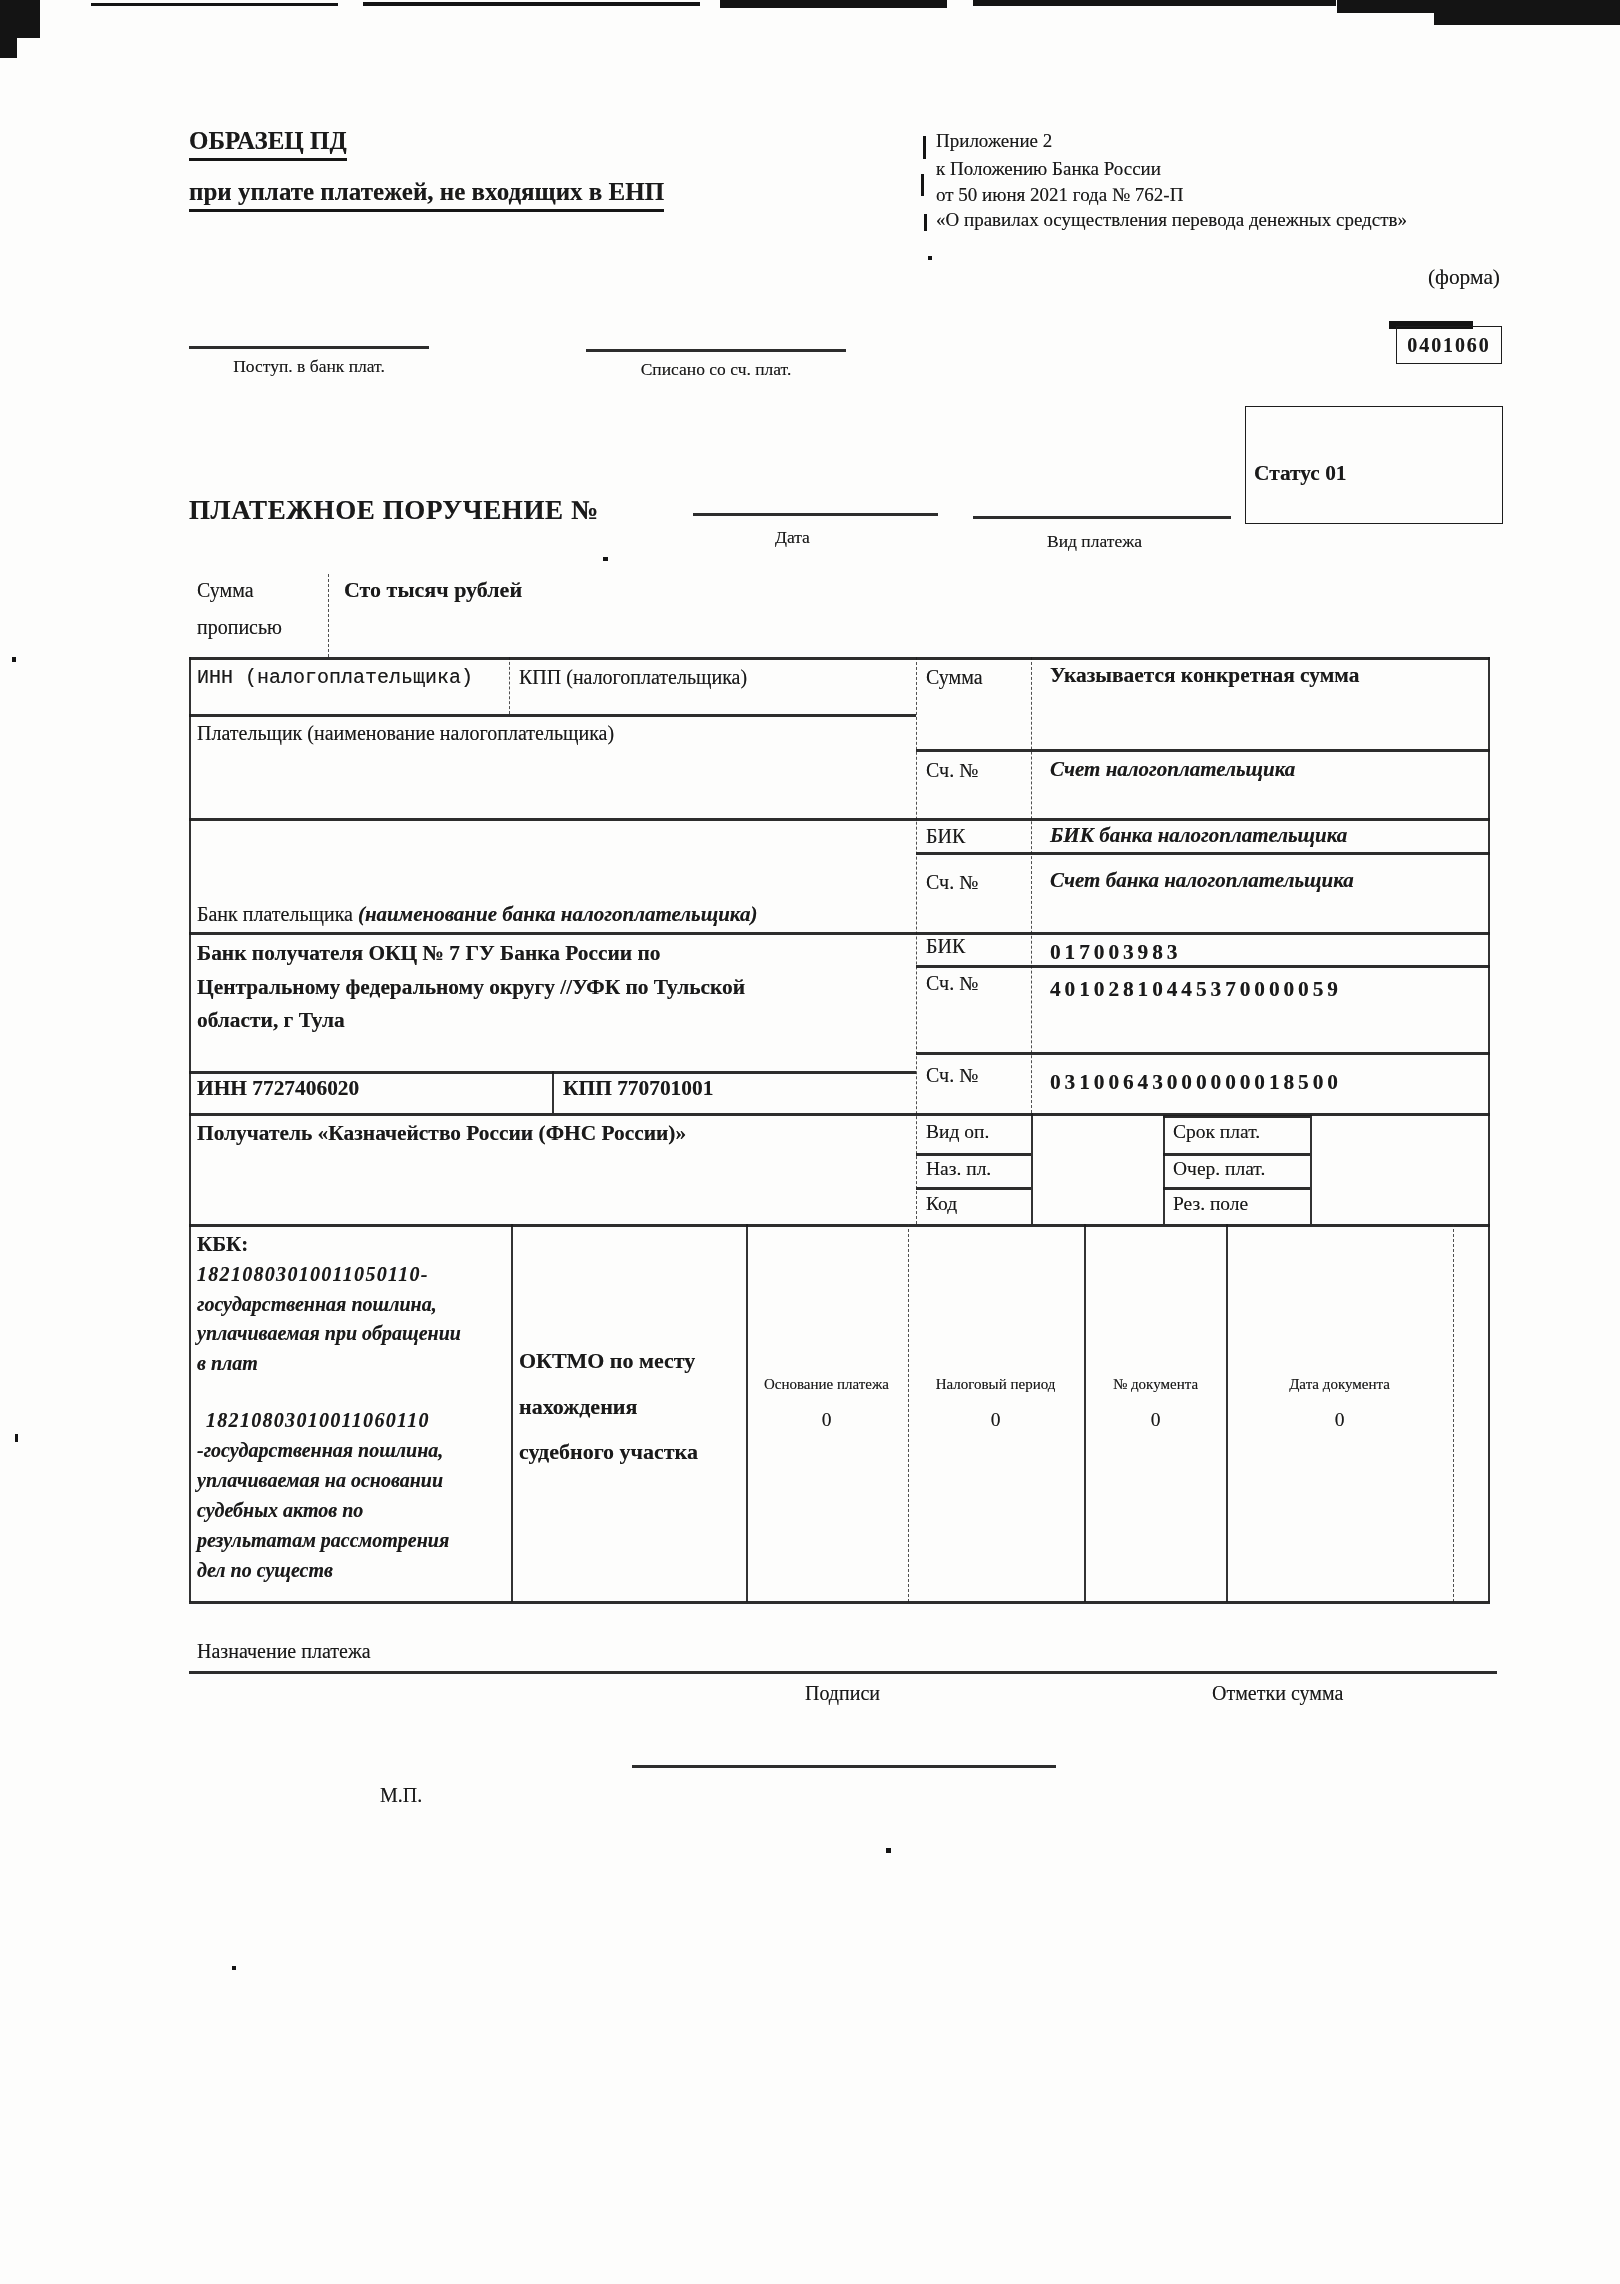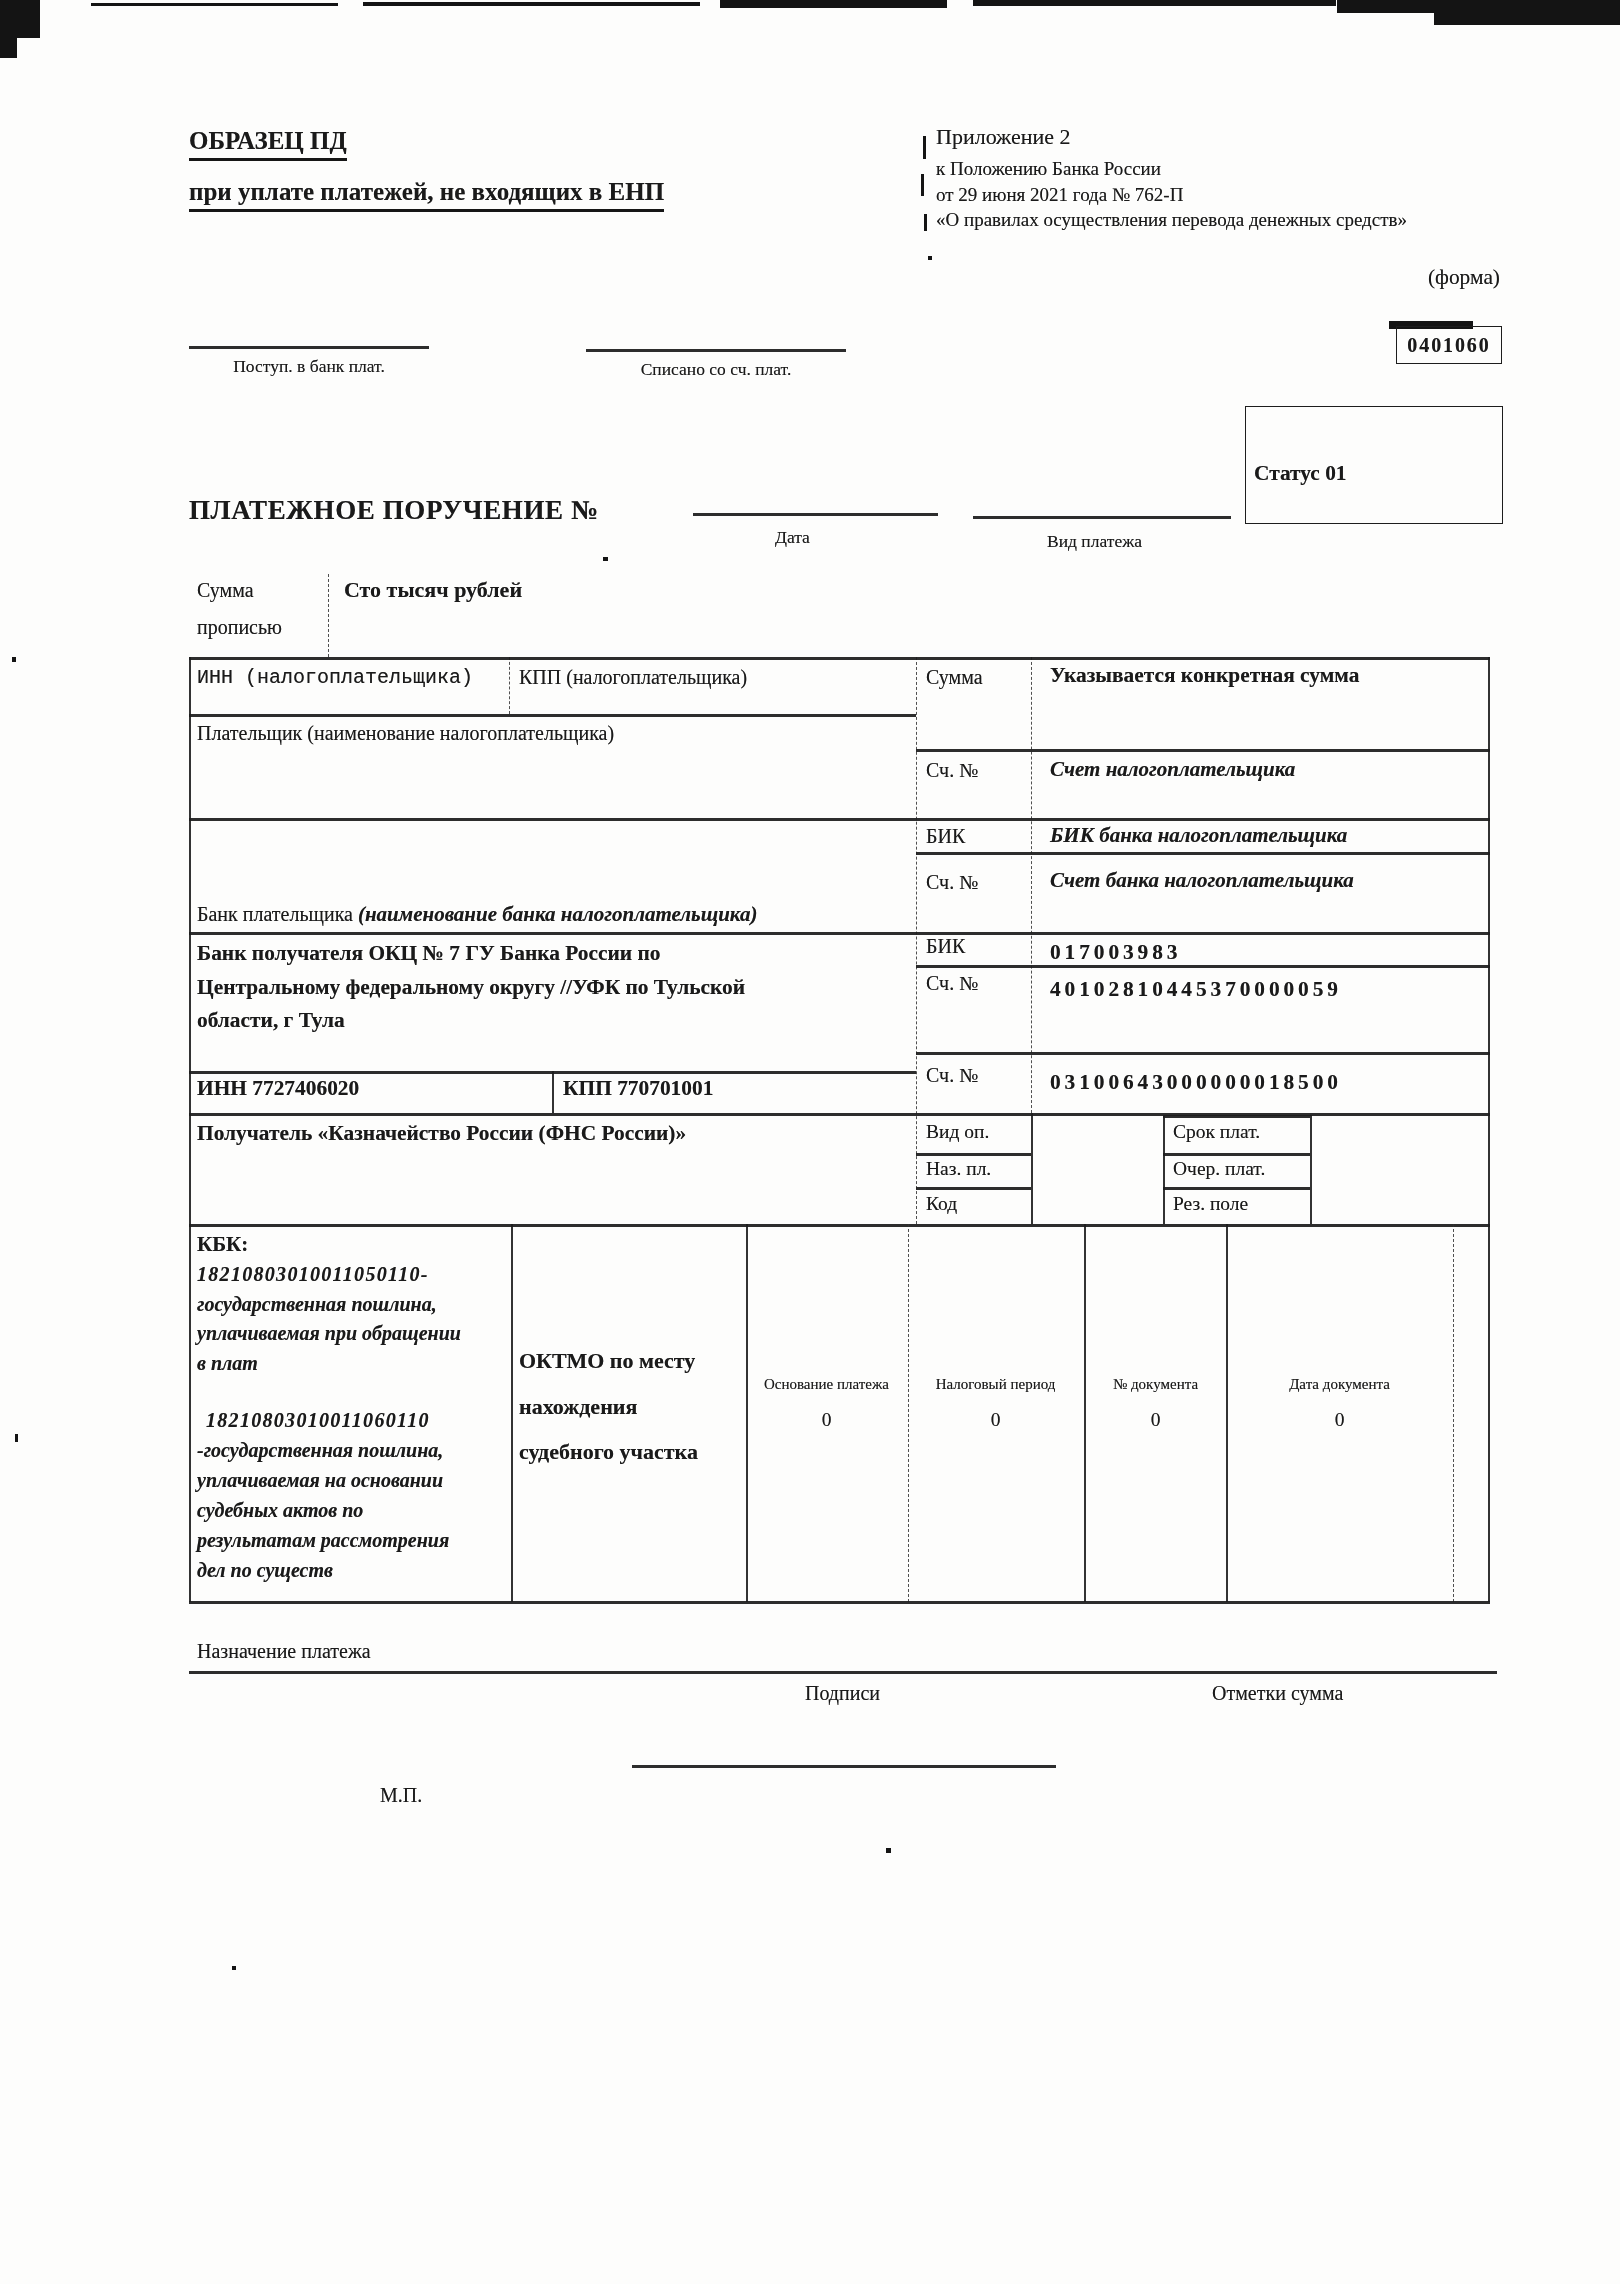--- a/index.html
+++ b/index.html
@@ -36,23 +36,23 @@
   <div class="spk" style="left:928px;top:256px;width:3.9px;height:3.9px;"></div>
   <div class="spk" style="left:11.7px;top:657px;width:3.9px;height:5.2px;"></div>
   <div class="spk" style="left:603px;top:557px;width:5.2px;height:3.9px;"></div>
   <div class="spk" style="left:15px;top:1434px;width:3.2px;height:7.8px;"></div>
   <div class="spk" style="left:886px;top:1848px;width:4.5px;height:4.5px;"></div>
   <div class="spk" style="left:232px;top:1966px;width:3.9px;height:3.9px;"></div>
 
   <div class="t b" style="left:189px;top:127px;font-size:25px;border-bottom:3.9px solid #161616;padding-bottom:2.6px;">ОБРАЗЕЦ ПД</div>
   <div class="t b" style="left:189px;top:178px;font-size:25px;border-bottom:3.9px solid #161616;padding-bottom:3.2px;">при уплате платежей, не входящих в ЕНП</div>
 
-  <div class="t" style="left:936px;top:124px;font-size:22px;">Приложение 2</div>
+  <div class="t" style="left:936px;top:130px;font-size:19px;">Приложение 2</div>
   <div class="t" style="left:936px;top:158px;font-size:19px;">к Положению Банка России</div>
-  <div class="t" style="left:936px;top:184px;font-size:19px;">от 29 июня 2021 года № 762-П</div>
+  <div class="t" style="left:936px;top:184px;font-size:19px;">от 50 июня 2021 года № 762-П</div>
   <div class="t" style="left:936px;top:209px;font-size:19px;">«О правилах осуществления перевода денежных средств»</div>
 
   <div class="t" style="left:1298px;top:265px;width:202px;text-align:right;font-size:21.4px;">(форма)</div>
 
   <div class="spk" style="left:1389px;top:321px;width:84px;height:7.8px;"></div>
   <div class="box ctr" style="left:1396px;top:326px;width:104px;height:36px;">
     <span class="t b" style="position:static;font-size:20px;letter-spacing:1.9px;line-height:36px;">0401060</span>
   </div>
 
   <div class="hl" style="left:189px;top:346px;width:240px;"></div>

